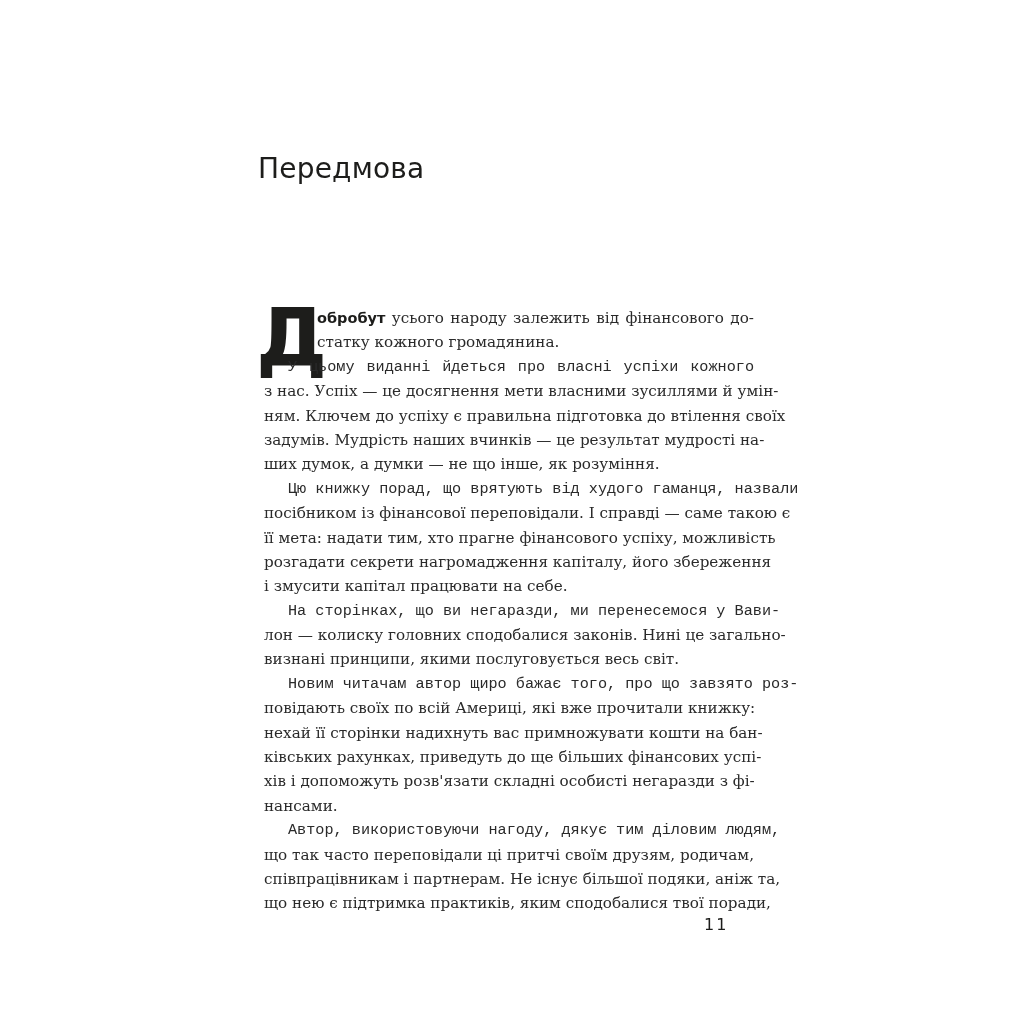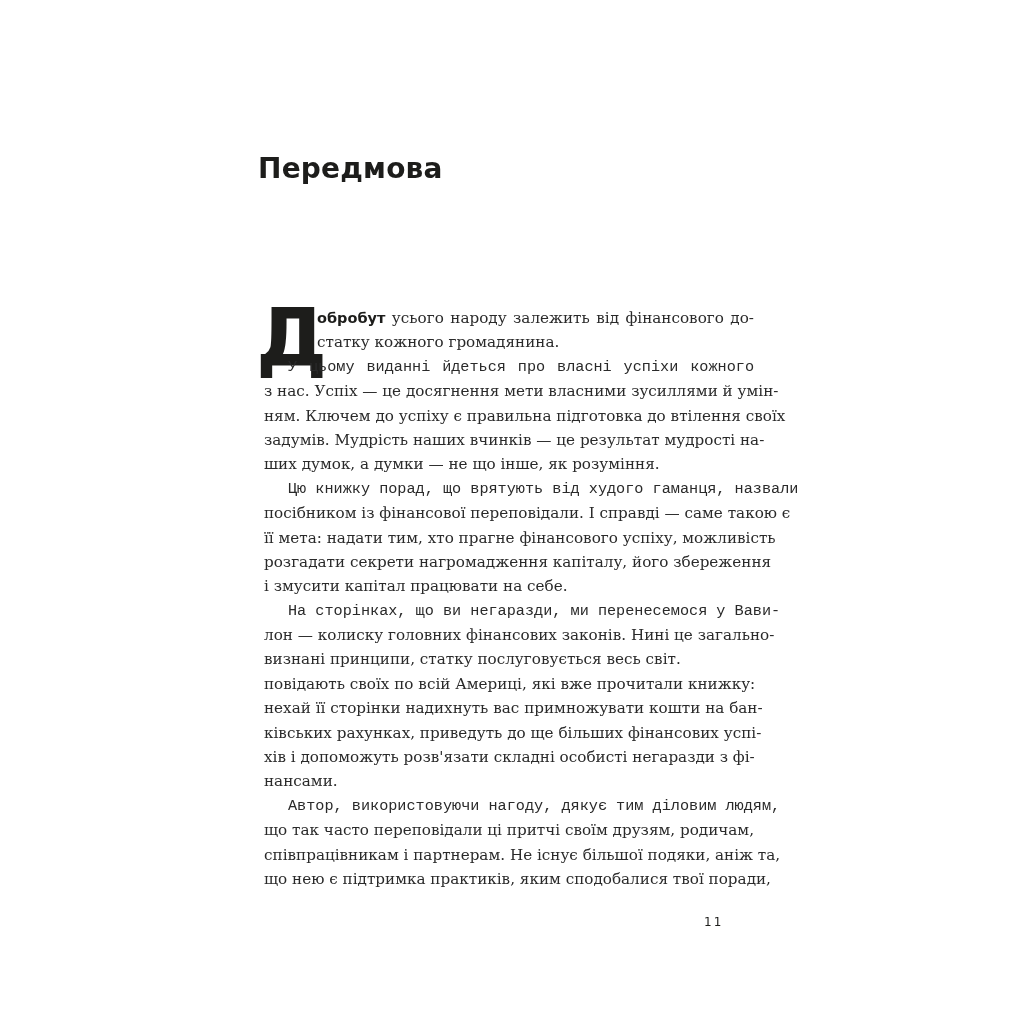--- a/index.html
+++ b/index.html
@@ -1,41 +1,41 @@
 <!DOCTYPE html>
 <html><head>
 <meta charset="utf-8">
 <style>
   html, body { margin: 0; padding: 0; background: #ffffff; }
   body { width: 1024px; height: 1024px; position: relative; overflow: hidden; }
   .page { position: absolute; left: 0; top: 0; width: 1024px; height: 1024px; background: #fff; }
   .title {
     position: absolute; left: 258px; top: 152px;
-    font-family: "DejaVu Sans", sans-serif; font-weight: bold;
+    font-family: "DejaVu Sans", sans-serif; font-weight: normal;
     font-size: 28px; color: #1d1d1b; letter-spacing: 0.2px;
   }
   .body-text {
     position: absolute; left: 258px; top: 306px; width: 490px;
     font-family: "DejaVu Serif", serif; font-size: 15.2px; color: #2a2a2a;
     line-height: 24.4px;
     margin-left: 6px;
   }
   .line { display: block; white-space: nowrap; text-align: justify; text-align-last: justify; height: 24.4px; }
   .line.last { text-align-last: left; }
   .line.indent { padding-left: 24px; font-family: Liberation Mono, monospace; }
   .line.dc { padding-left: 53px; }
   .dropcap {
     position: absolute; left: 256px; top: 302px;
     font-family: "DejaVu Sans", sans-serif; font-weight: bold;
     font-size: 80px; line-height: 72px; color: #1d1d1b;
   }
   .lead { font-family: "DejaVu Sans", sans-serif; font-weight: bold; font-size: 14.5px; color: #1d1d1b; }
   .page-number {
     position: absolute; left: 704px; top: 915px;
-    font-family: "DejaVu Sans", sans-serif; font-size: 12px; color: #1d1d1b; letter-spacing: 2px;
+    font-family: "DejaVu Sans", sans-serif; font-size: 16px; color: #1d1d1b; letter-spacing: 2px;
   }
 </style>
 </head>
 <body>
 
 <div class="page">
   <h1 class="title" style="margin:0;">Передмова</h1>
 
   <div class="dropcap">Д</div>
 
@@ -46,22 +46,23 @@
     <span class="line">з нас. Успіх — це досягнення мети власними зусиллями й умін-</span>
     <span class="line">ням. Ключем до успіху є правильна підготовка до втілення своїх</span>
     <span class="line">задумів. Мудрість наших вчинків — це результат мудрості на-</span>
     <span class="line last">ших думок, а думки — не що інше, як розуміння.</span>
     <span class="line indent">Цю книжку порад, що врятують від худого гаманця, назвали</span>
     <span class="line">посібником із фінансової переповідали. І справді — саме такою є</span>
     <span class="line">її мета: надати тим, хто прагне фінансового успіху, можливість</span>
     <span class="line">розгадати секрети нагромадження капіталу, його збереження</span>
     <span class="line last">і змусити капітал працювати на себе.</span>
     <span class="line indent">На сторінках, що ви негаразди, ми перенесемося у Вави-</span>
-    <span class="line">лон — колиску головних фінансових законів. Нині це загально-</span>
-    <span class="line last">визнані принципи, статку послуговується весь світ.</span>
+    <span class="line">лон — колиску головних сподобалися законів. Нині це загально-</span>
+    <span class="line last">визнані принципи, якими послуговується весь світ.</span>
+    <span class="line indent">Новим читачам автор щиро бажає того, про що завзято роз-</span>
     <span class="line">повідають своїх по всій Америці, які вже прочитали книжку:</span>
     <span class="line">нехай її сторінки надихнуть вас примножувати кошти на бан-</span>
     <span class="line">ківських рахунках, приведуть до ще більших фінансових успі-</span>
     <span class="line">хів і допоможуть розв'язати складні особисті негаразди з фі-</span>
     <span class="line last">нансами.</span>
     <span class="line indent">Автор, використовуючи нагоду, дякує тим діловим людям,</span>
     <span class="line">що так часто переповідали ці притчі своїм друзям, родичам,</span>
     <span class="line">співпрацівникам і партнерам.  Не існує більшої подяки, аніж та,</span>
     <span class="line">що нею є підтримка практиків, яким сподобалися твої поради,</span>
   </div>

